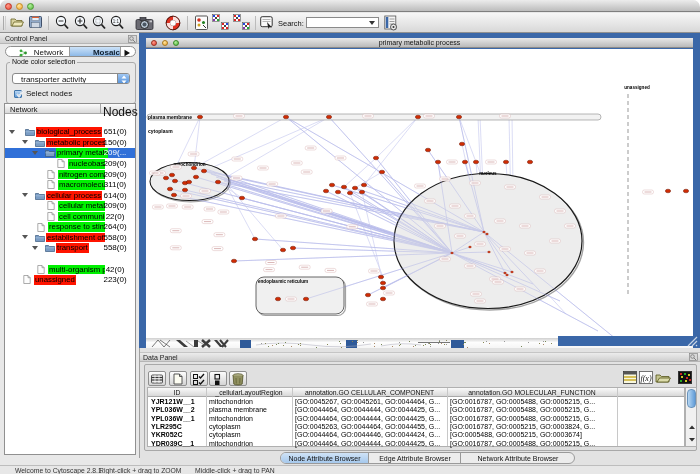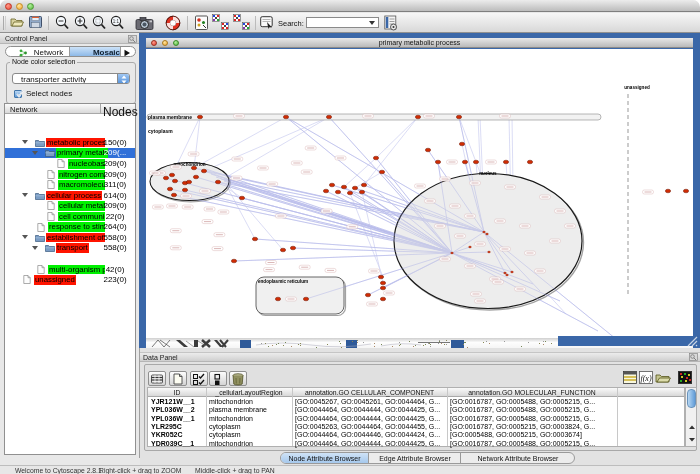--- a/index.html
+++ b/index.html
@@ -229,20 +229,31 @@
           <path d="M2 5 L4 7.5 L8.5 1" fill="none" stroke="#fff" stroke-width="1.8"></path>
           <path d="M2 5 L4 7.5 L8.5 1" fill="none" stroke="#1a3a6a" stroke-width="0.5" opacity="0.4"></path>
         </svg>
 </div>
 <div class="abs" id="checklab">Select nodes</div>
 <div class="abs" id="treebox">
 <div id="treehead">
           <span class="h1">Network</span>
           <span class="h2">Nodes</span>
           <div class="sep"></div>
+        </div>
+<div class="trow" style="top:22.85px;">
+          <div class="arrow" style="left:4px"></div>
+          <div style="position:absolute;left:20px;top:0;width:10px;height:10px">
+            <svg width="10" height="8" viewBox="0 0 10 8" style="position:absolute;top:1.5px">
+              <path d="M0.5 7.5 L0.5 1.5 L3.5 1.5 L4.5 2.5 L9.5 2.5 L9.5 7.5 Z" fill="#7a9cc4" stroke="#3a5a80" stroke-width="0.7"></path>
+              <path d="M0.5 3.8 L9.5 3.8" stroke="#9ab8d8" stroke-width="1"></path>
+            </svg>
+          </div>
+          <span class="lbl rl" style="left:31px;max-width:69px">biological_process</span>
+          <span class="cnt" style="">651(0)</span>
         </div>
 <div class="trow" style="top:33.400000000000006px;">
           <div class="arrow" style="left:17px"></div>
           <div style="position:absolute;left:30px;top:0;width:10px;height:10px">
             <svg width="10" height="8" viewBox="0 0 10 8" style="position:absolute;top:1.5px">
               <path d="M0.5 7.5 L0.5 1.5 L3.5 1.5 L4.5 2.5 L9.5 2.5 L9.5 7.5 Z" fill="#7a9cc4" stroke="#3a5a80" stroke-width="0.7"></path>
               <path d="M0.5 3.8 L9.5 3.8" stroke="#9ab8d8" stroke-width="1"></path>
             </svg>
           </div>
           <span class="lbl rl" style="left:41px;max-width:59px">metabolic process</span>

